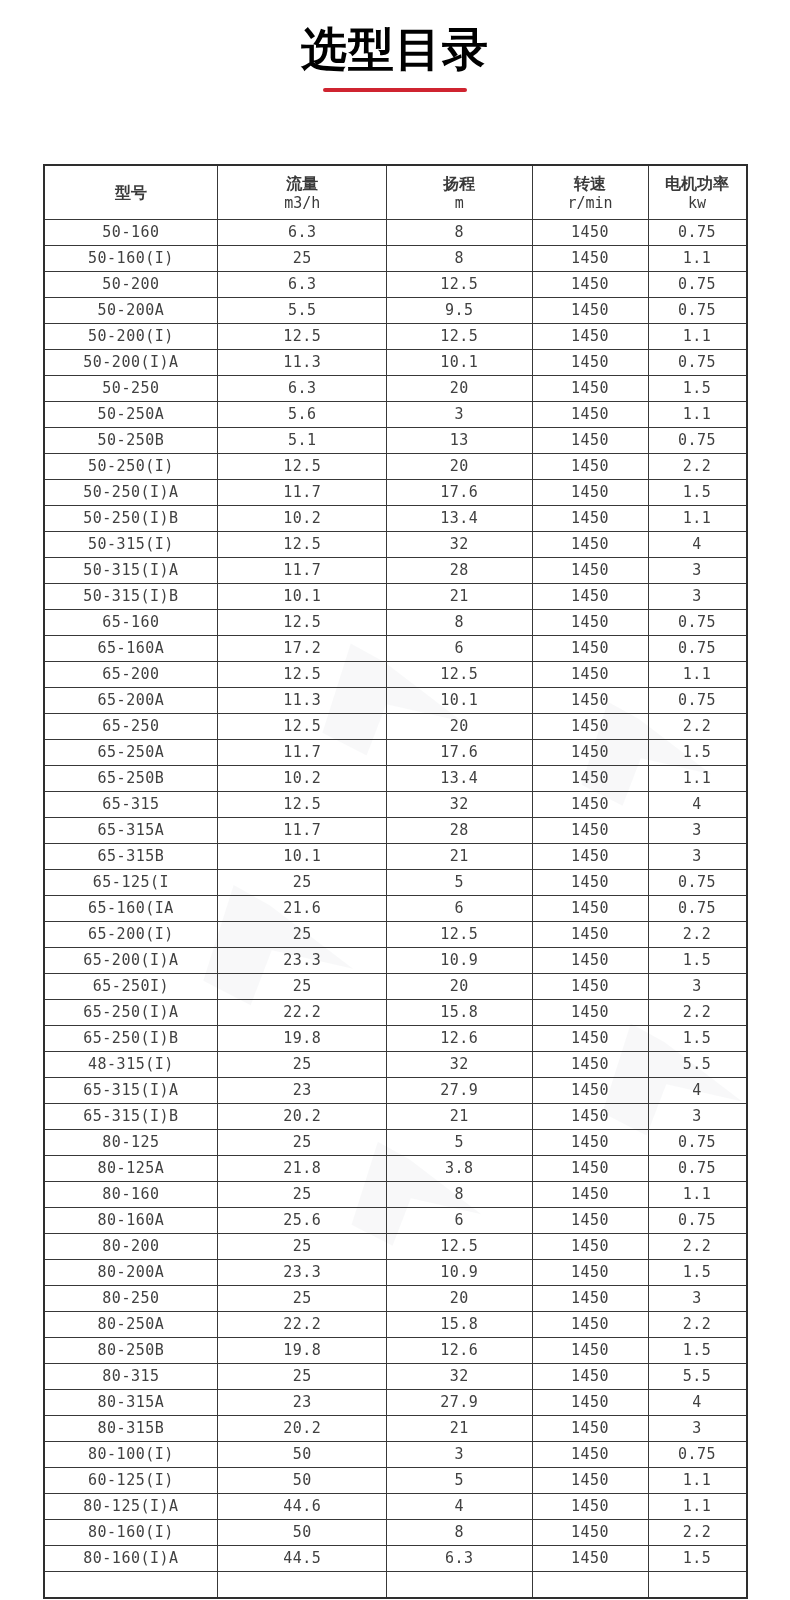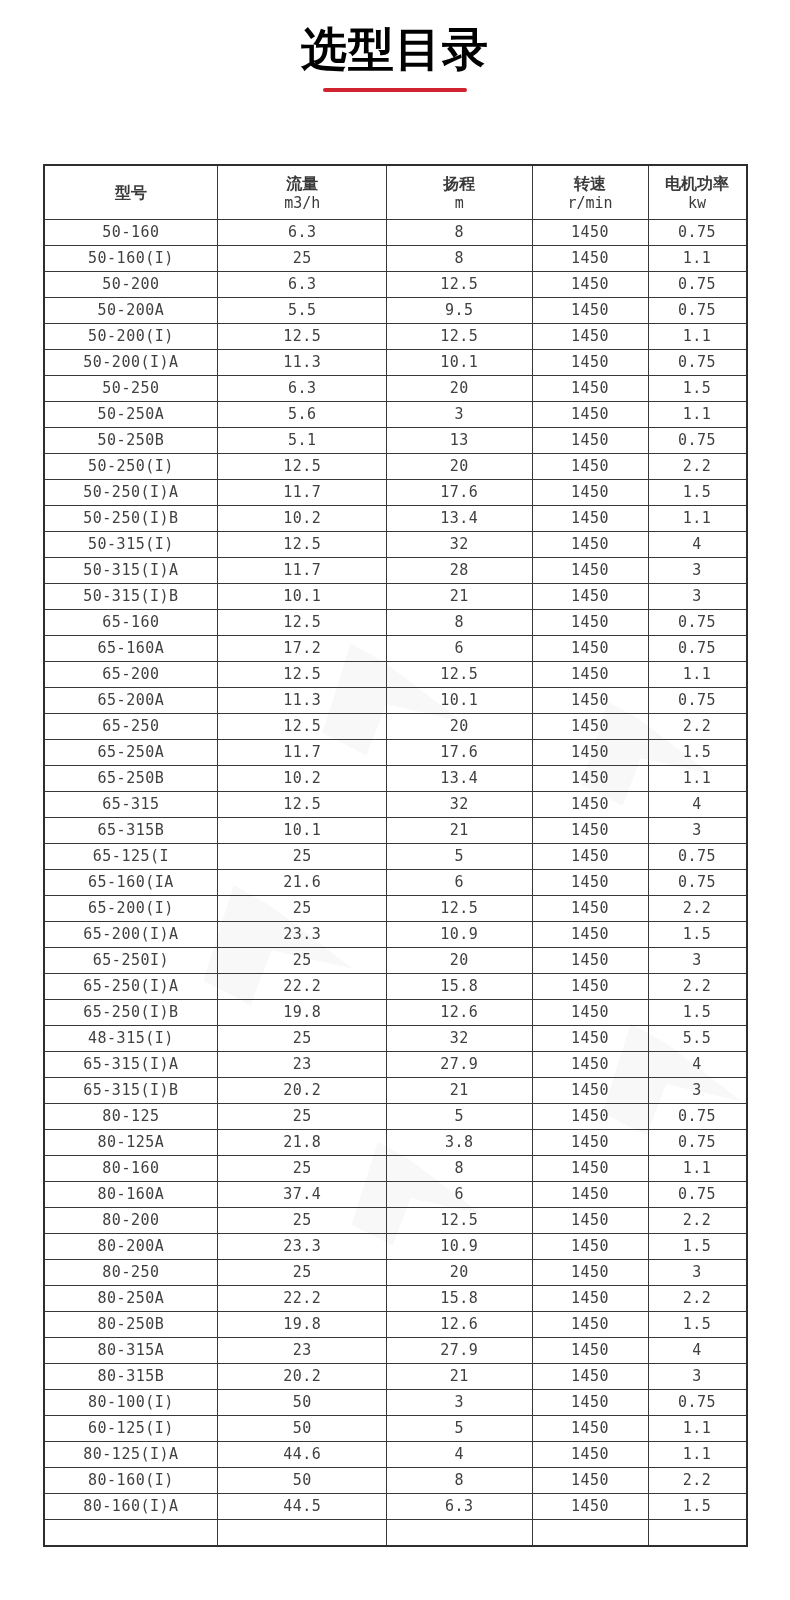--- a/index.html
+++ b/index.html
@@ -312,20 +312,27 @@
         <td>1.1</td>
       </tr>
         <tr>
         <td>65-315</td>
         <td>12.5</td>
         <td>32</td>
         <td>1450</td>
         <td>4</td>
       </tr>
         <tr>
+        <td>65-315A</td>
+        <td>11.7</td>
+        <td>28</td>
+        <td>1450</td>
+        <td>3</td>
+      </tr>
+        <tr>
         <td>65-315B</td>
         <td>10.1</td>
         <td>21</td>
         <td>1450</td>
         <td>3</td>
       </tr>
         <tr>
         <td>65-125(I</td>
         <td>25</td>
         <td>5</td>
@@ -411,21 +418,21 @@
       </tr>
         <tr>
         <td>80-160</td>
         <td>25</td>
         <td>8</td>
         <td>1450</td>
         <td>1.1</td>
       </tr>
         <tr>
         <td>80-160A</td>
-        <td>37.4</td>
+        <td>25.6</td>
         <td>6</td>
         <td>1450</td>
         <td>0.75</td>
       </tr>
         <tr>
         <td>80-200</td>
         <td>25</td>
         <td>12.5</td>
         <td>1450</td>
         <td>2.2</td>
@@ -450,20 +457,27 @@
         <td>15.8</td>
         <td>1450</td>
         <td>2.2</td>
       </tr>
         <tr>
         <td>80-250B</td>
         <td>19.8</td>
         <td>12.6</td>
         <td>1450</td>
         <td>1.5</td>
+      </tr>
+        <tr>
+        <td>80-315</td>
+        <td>25</td>
+        <td>32</td>
+        <td>1450</td>
+        <td>5.5</td>
       </tr>
         <tr>
         <td>80-315A</td>
         <td>23</td>
         <td>27.9</td>
         <td>1450</td>
         <td>4</td>
       </tr>
         <tr>
         <td>80-315B</td>

